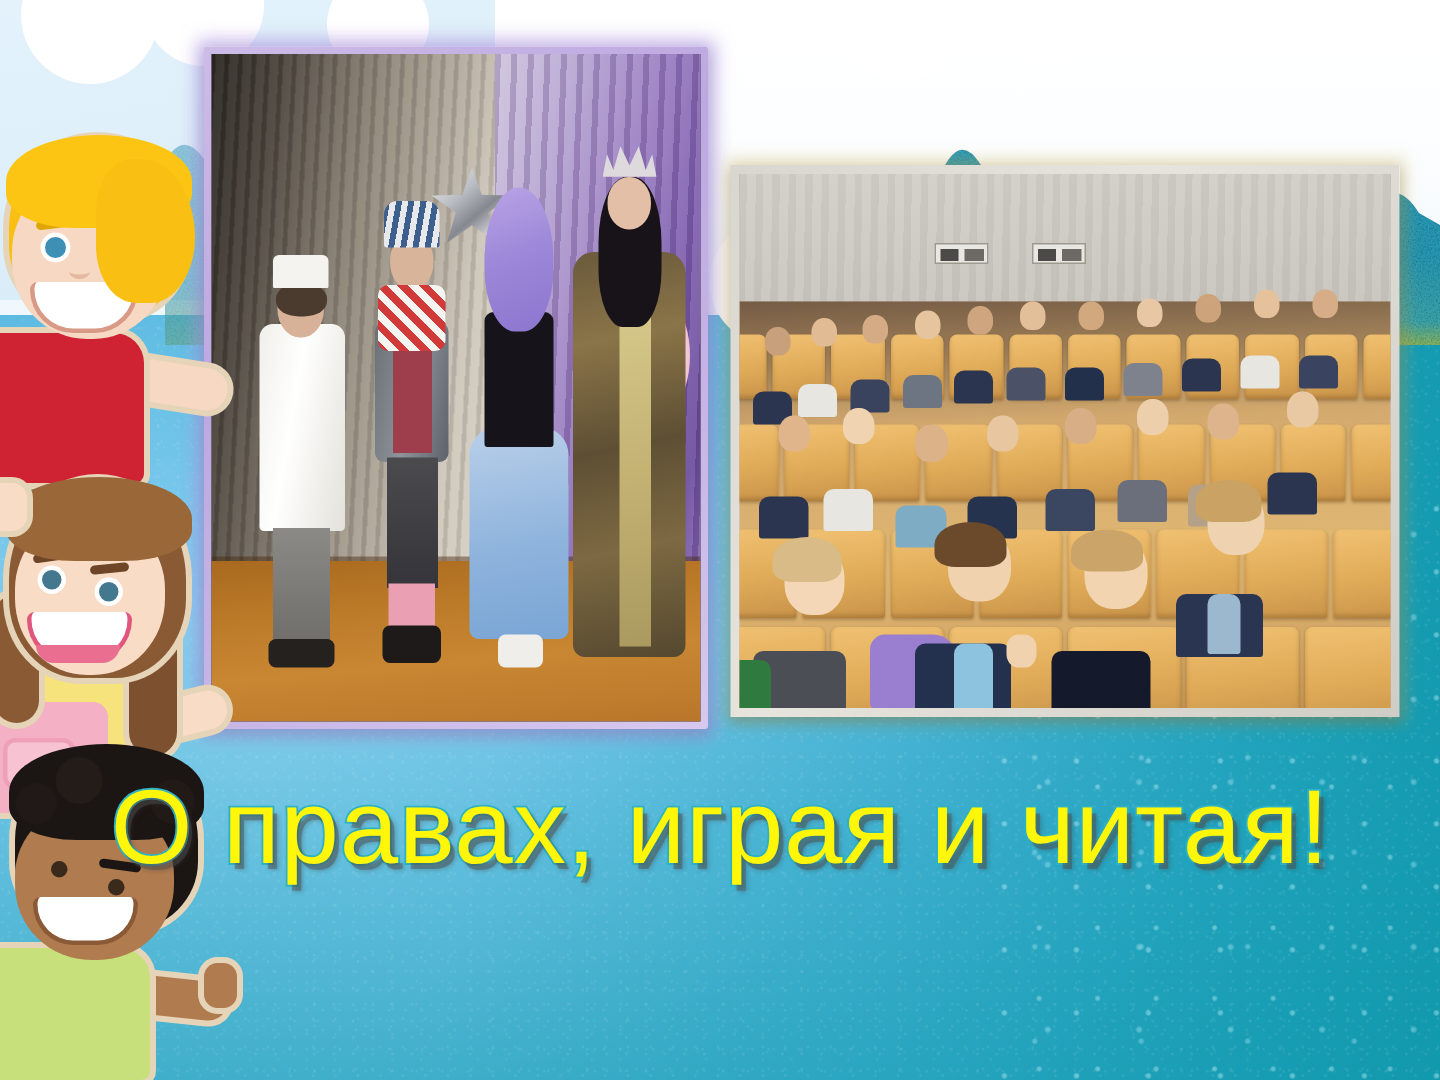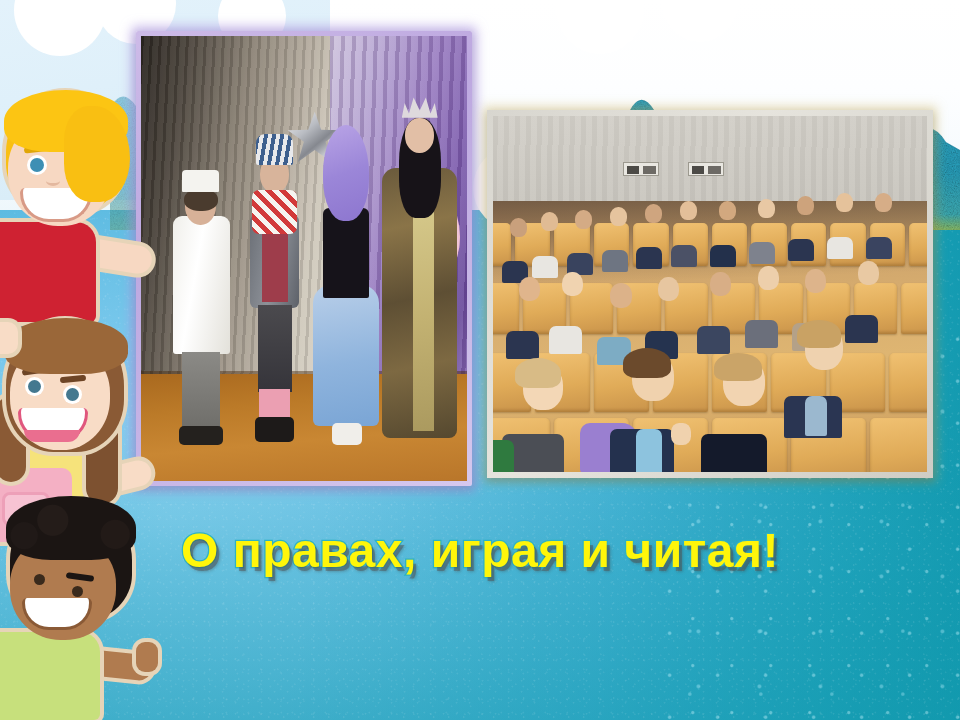--- a/index.html
+++ b/index.html
@@ -260,22 +260,22 @@
   #kid3 .thumb { position:absolute; left:140px; top:142px; width:22px; height:30px; border-radius:9px; background:#b07b4f; box-shadow:0 0 0 4px #e6d4b8; }
 
   
   #title-wrap {
     position:absolute; left:0; top:498px; width:960px; height:86px;
     display:flex; align-items:center; justify-content:center;
     pointer-events:none;
   }
   #title {
     font-family:"Liberation Sans", sans-serif;
-    font-weight:bold;
-    font-size:48px;
+    font-weight:normal;
+    font-size:70px;
     line-height:1;
     letter-spacing:.5px;
     color:#fff60a;
     -webkit-text-stroke:2.5px #2eb2c4;
     paint-order:stroke fill;
     text-shadow:
       3px 4px 0 rgba(80,80,80,.45),
       4px 5px 3px rgba(60,60,60,.30);
     white-space:nowrap;
     margin-top:19px;

